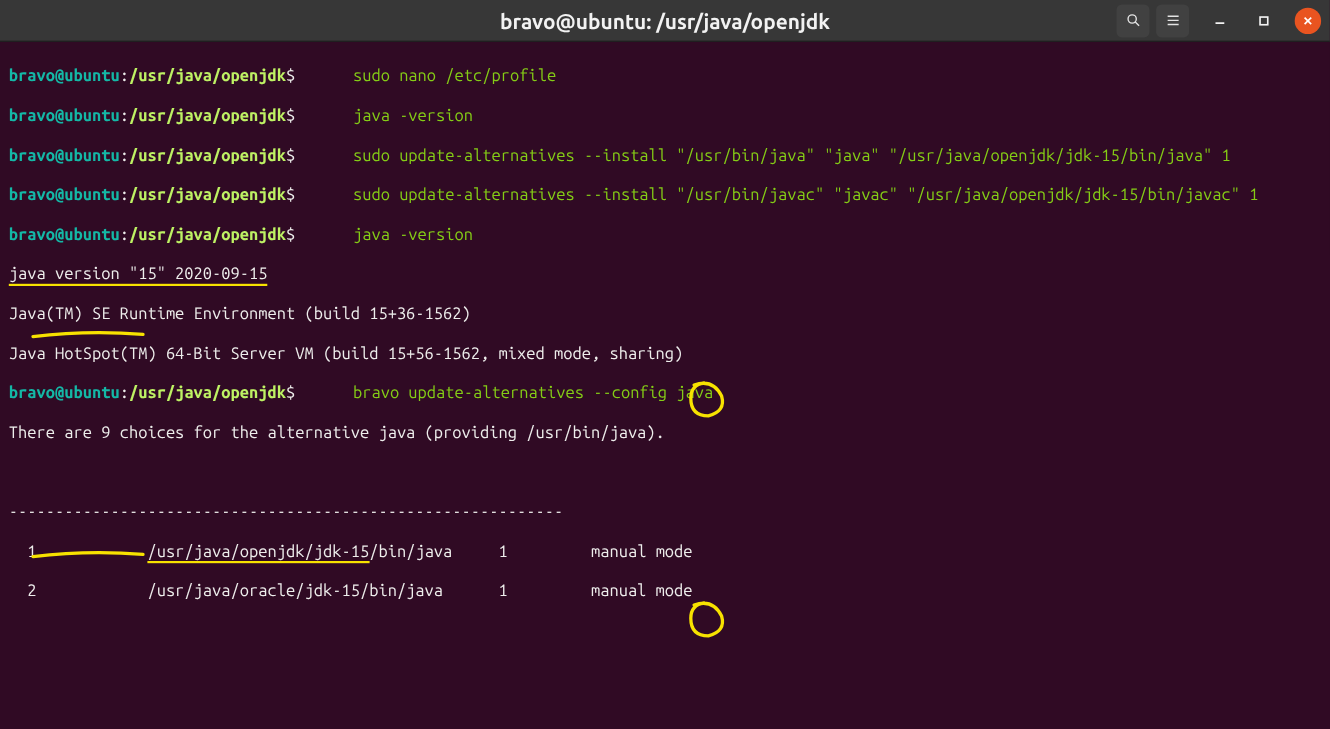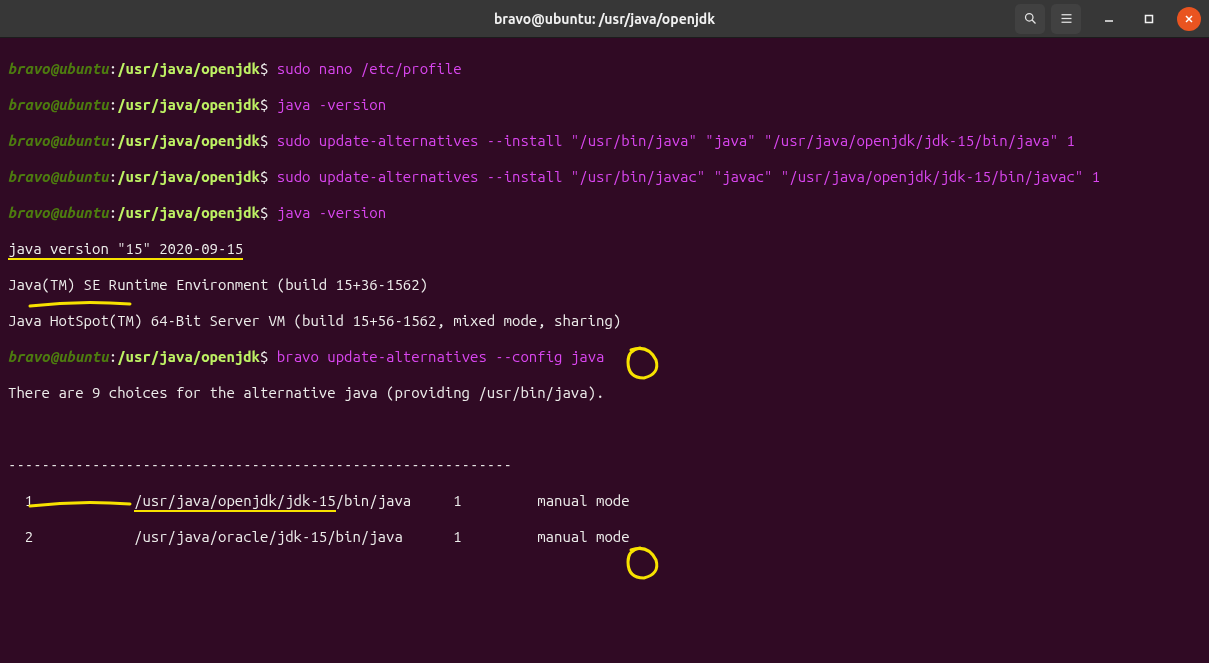--- a/index.html
+++ b/index.html
@@ -20,21 +20,21 @@
     align-items: center;
     position: relative;
     border-bottom: 1px solid #1c1c1c;
   }
   .activities { width: 20px; }
   .title {
     position: absolute;
     left: 0; right: 0;
     text-align: center;
     font-family: "Ubuntu", sans-serif;
-    font-size: 14px;
+    font-size: 19px;
     font-weight: 600;
     color: #f2f2f2;
     pointer-events: none;
   }
   .titlebar-right {
     margin-left: auto;
     display: flex;
     align-items: center;
     gap: 6px;
     padding-right: 8px;
@@ -56,24 +56,24 @@
     margin-left: 10px;
     cursor: pointer;
   }
   .win-close { background: #e95420; }
   .terminal {
     padding: 4px 8px 8px 8px;
     white-space: pre;
     position: relative;
   }
   .line { display: block; min-height: 18px; white-space: pre; }
-  .user { color: #4d7c0f; font-weight: bold; font-style: italic; }
+  .user { color: #14b8a6; font-weight: bold; }
   .path { color: #bef264; font-weight: bold; }
   .prompt-dollar { color: #eeeeec; }
-  .cmd { color: #d946ef; }
+  .cmd { color: #84cc16; margin-left: 44px; }
   .ul-yellow { border-bottom: 2px solid #f7e200; padding-bottom: 1px; }
   svg.annot {
     position: absolute;
     top: 0; left: 0;
     pointer-events: none;
   }
 </style>
 </head>
 <body>
 

